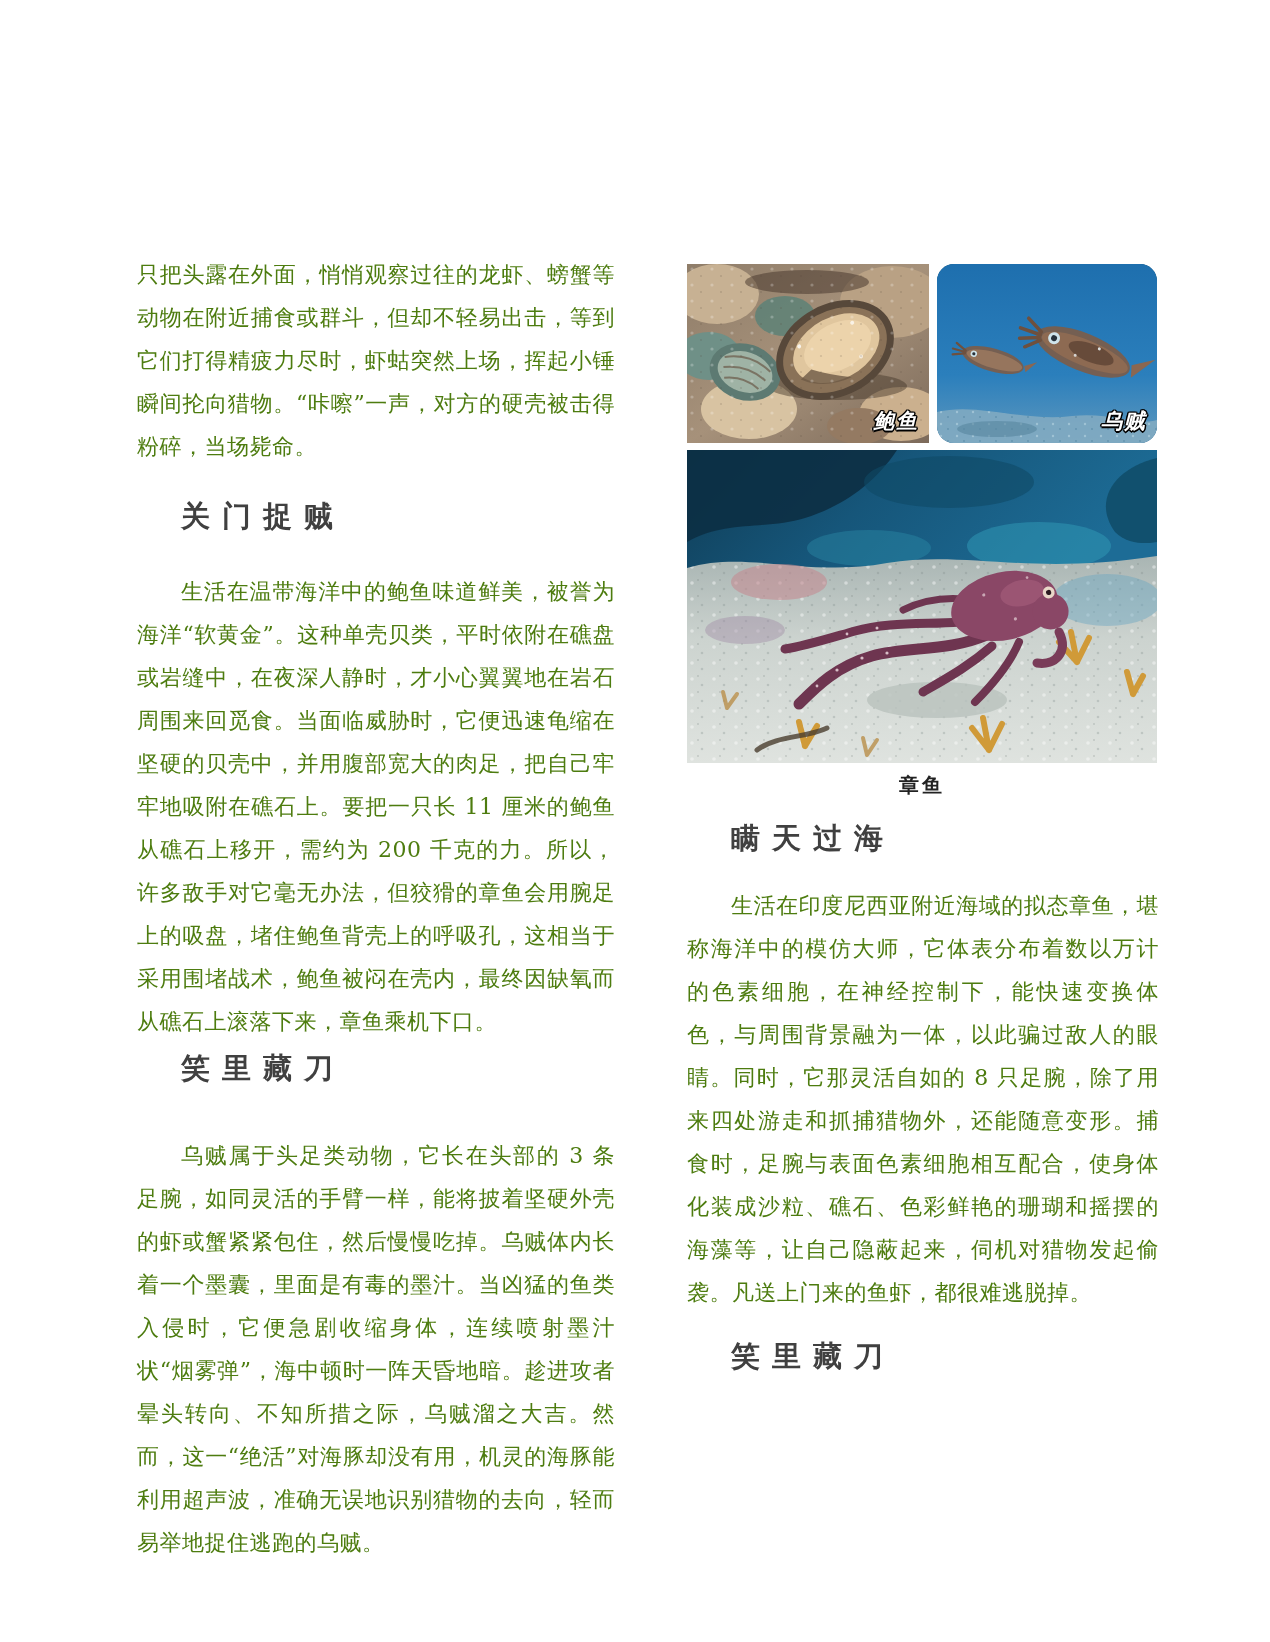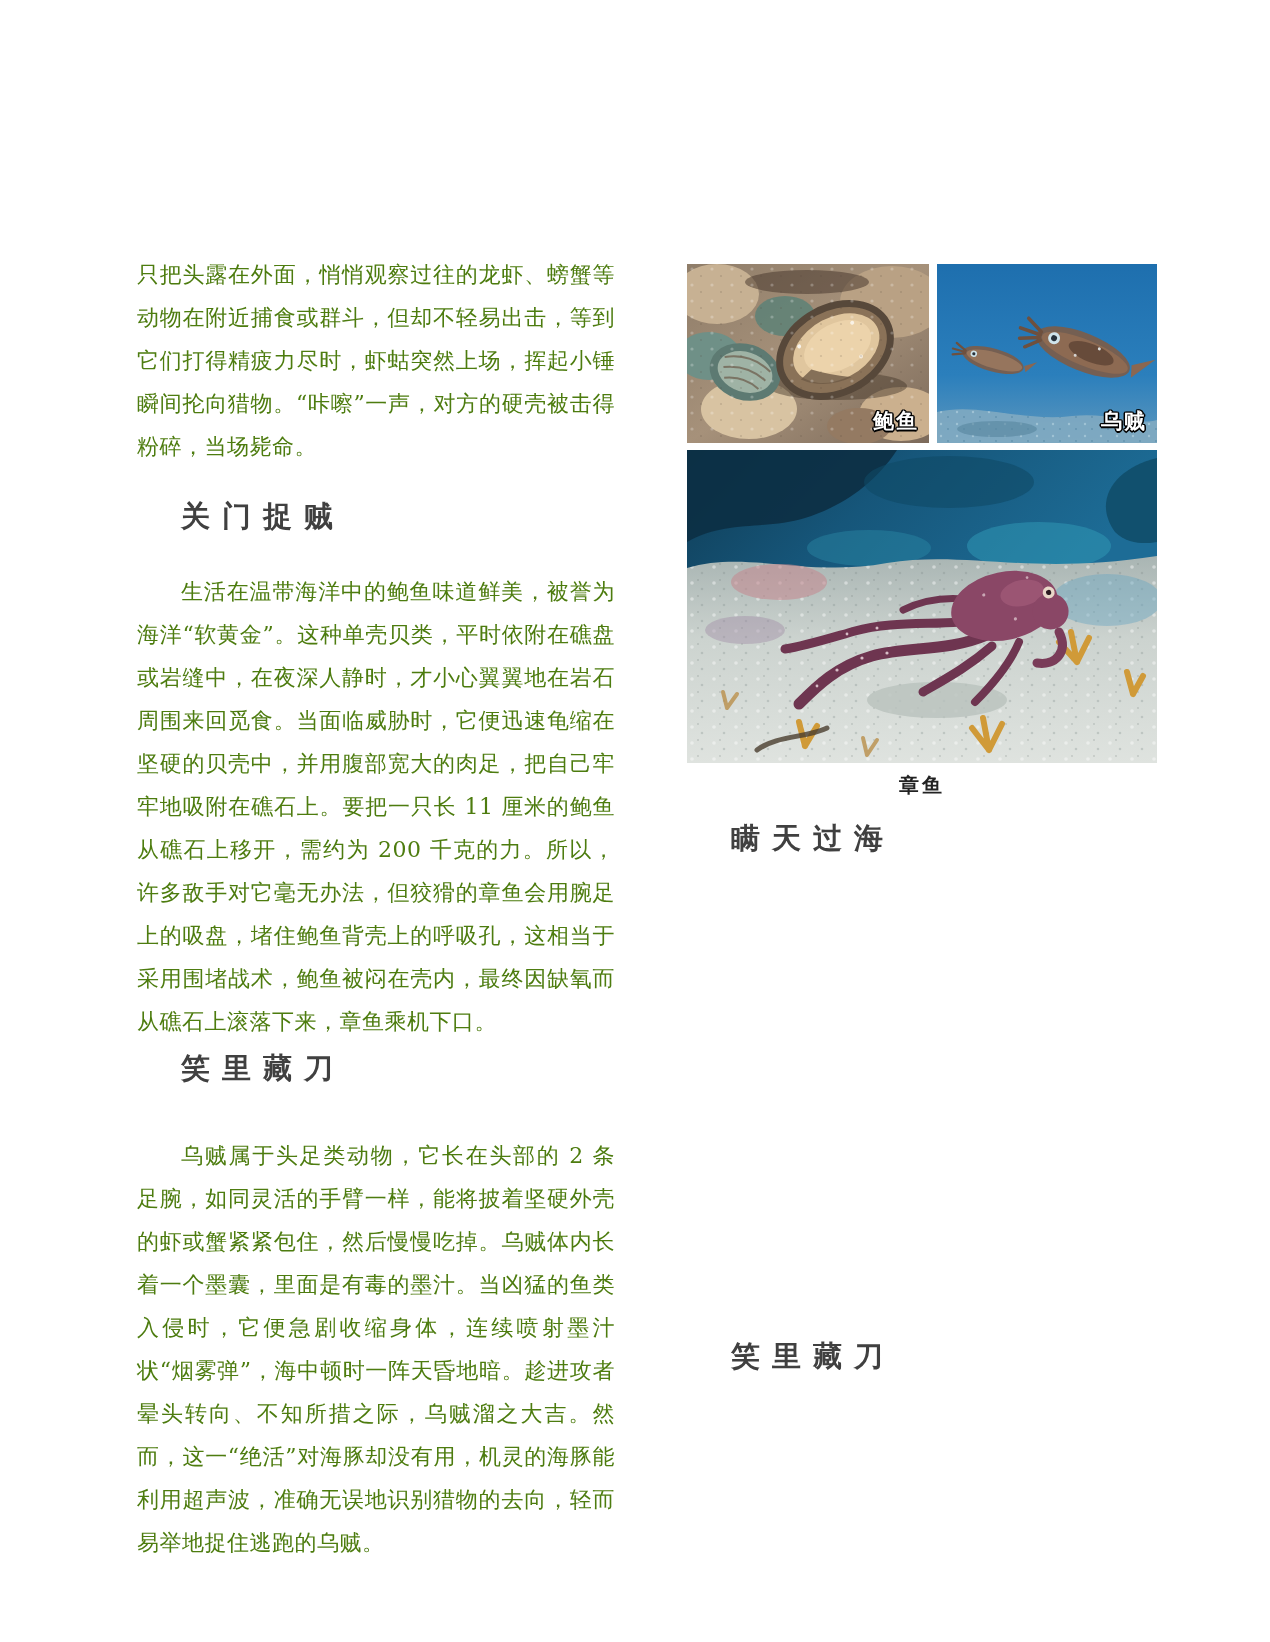--- a/index.html
+++ b/index.html
@@ -13,21 +13,21 @@
     margin:0; font-size:22px; line-height:43px; letter-spacing:0.5px;
     color:#4d7c0f; text-align:justify; text-justify:inter-character;
     word-break:break-all; text-indent:2em;
   }
   p.body.no-indent { text-indent:0; }
   h2.sec {
     margin:0; font-family:"DejaVu Sans", sans-serif; font-weight:bold;
     font-size:29px; line-height:36px; letter-spacing:12px;
     color:#404040; padding-left:44px; white-space:nowrap;
   }
-  .photo { position:relative; overflow:hidden; background:#0c4a6e; }
+  .photo { position:relative; overflow:hidden; background:#0c4a6e;font-style:italic; }
   .photo svg { display:block; }
   .photo-label {
     position:absolute; right:10px; bottom:8px;
     font-family:"DejaVu Sans", sans-serif; font-weight:bold;
     font-size:21px; letter-spacing:2px; color:#ffffff;
     text-shadow:-1.5px 0 #000, 1.5px 0 #000, 0 -1.5px #000, 0 1.5px #000,
                 -1px -1px #000, 1px 1px #000, -1px 1px #000, 1px -1px #000;
   }
   .photo-caption {
     font-family:"DejaVu Sans", sans-serif; font-weight:bold;
@@ -42,21 +42,21 @@
 <div class="page">
 
   <p class="body no-indent abs" style="left:137px; top:253px; width:478px;">只把头露在外面，悄悄观察过往的龙虾、螃蟹等动物在附近捕食或群斗，但却不轻易出击，等到它们打得精疲力尽时，虾蛄突然上场，挥起小锤瞬间抡向猎物。“咔嚓”一声，对方的硬壳被击得粉碎，当场毙命。</p>
 
   <h2 class="sec abs" style="left:137px; top:498px;">关门捉贼</h2>
 
   <p class="body abs" style="left:137px; top:570px; width:478px;">生活在温带海洋中的鲍鱼味道鲜美，被誉为海洋“软黄金”。这种单壳贝类，平时依附在礁盘或岩缝中，在夜深人静时，才小心翼翼地在岩石周围来回觅食。当面临威胁时，它便迅速龟缩在坚硬的贝壳中，并用腹部宽大的肉足，把自己牢牢地吸附在礁石上。要把一只长 11 厘米的鲍鱼从礁石上移开，需约为 200 千克的力。所以，许多敌手对它毫无办法，但狡猾的章鱼会用腕足上的吸盘，堵住鲍鱼背壳上的呼吸孔，这相当于采用围堵战术，鲍鱼被闷在壳内，最终因缺氧而从礁石上滚落下来，章鱼乘机下口。</p>
 
   <h2 class="sec abs" style="left:137px; top:1050px;">笑里藏刀</h2>
 
-  <p class="body abs" style="left:137px; top:1134px; width:478px;">乌贼属于头足类动物，它长在头部的 2 条足腕，如同灵活的手臂一样，能将披着坚硬外壳的虾或蟹紧紧包住，然后慢慢吃掉。乌贼体内长着一个墨囊，里面是有毒的墨汁。当凶猛的鱼类入侵时，它便急剧收缩身体，连续喷射墨汁状“烟雾弹”，海中顿时一阵天昏地暗。趁进攻者晕头转向、不知所措之际，乌贼溜之大吉。然而，这一“绝活”对海豚却没有用，机灵的海豚能利用超声波，准确无误地识别猎物的去向，轻而易举地捉住逃跑的乌贼。</p>
+  <p class="body abs" style="left:137px; top:1134px; width:478px;">乌贼属于头足类动物，它长在头部的 3 条足腕，如同灵活的手臂一样，能将披着坚硬外壳的虾或蟹紧紧包住，然后慢慢吃掉。乌贼体内长着一个墨囊，里面是有毒的墨汁。当凶猛的鱼类入侵时，它便急剧收缩身体，连续喷射墨汁状“烟雾弹”，海中顿时一阵天昏地暗。趁进攻者晕头转向、不知所措之际，乌贼溜之大吉。然而，这一“绝活”对海豚却没有用，机灵的海豚能利用超声波，准确无误地识别猎物的去向，轻而易举地捉住逃跑的乌贼。</p>
 
   <div class="photo-row abs" style="left:687px; top:264px; width:470px; height:179px;">
 
     <figure class="photo" style="width:242px; height:179px; margin:0;">
       <svg width="242" height="179" viewBox="0 0 242 179">
         <defs>
           <linearGradient id="abBg" x1="0" y1="0" x2="1" y2="1">
             <stop offset="0" stop-color="#8f7d69"></stop>
               <stop offset="0.5" stop-color="#a6917a"></stop>
             <stop offset="1" stop-color="#7c6a5a"></stop>
@@ -91,21 +91,21 @@
           <path d="M104,96 Q120,116 150,118 Q130,104 118,92 Z" fill="#6e5a46" opacity="0.8"></path>
           <circle cx="118" cy="66" r="2" fill="#fff" opacity="0.8"></circle>
           <circle cx="176" cy="70" r="2" fill="#fff" opacity="0.7"></circle>
           <circle cx="168" cy="104" r="2" fill="#fff" opacity="0.6"></circle>
         </g>
         <rect width="242" height="179" fill="url(#abDots)" opacity="0.35"></rect>
       </svg>
       <span class="photo-label">鲍鱼</span>
     </figure>
 
-    <figure class="photo" style="width:220px; height:179px; margin:0;">
+    <figure class="photo" style="width:220px; height:179px; margin:0;border-radius:17px;">
       <svg width="220" height="179" viewBox="0 0 220 179">
         <defs>
           <linearGradient id="sqBg" x1="0" y1="0" x2="0" y2="1">
             <stop offset="0" stop-color="#1e6fae"></stop>
               <stop offset="0.62" stop-color="#2b7fbc"></stop>
             <stop offset="1" stop-color="#5f98bd"></stop>
           </linearGradient>
           <pattern id="sqDots" width="16" height="12" patternUnits="userSpaceOnUse">
             <circle cx="4" cy="4" r="1.2" fill="#bcd7e4" opacity="0.8"></circle>
             <circle cx="11" cy="9" r="0.9" fill="#4c7f9e" opacity="0.8"></circle>
@@ -217,17 +217,18 @@
         </g>
         <path d="M372,182 C382,202 368,216 350,213" stroke="#7a3c59" stroke-width="9" fill="none" stroke-linecap="round"></path>
       </g>
     </svg>
   </figure>
 
   <div class="photo-caption abs" style="left:687px; top:772px; width:470px;">章鱼</div>
 
   <h2 class="sec abs" style="left:687px; top:820px;">瞒天过海</h2>
 
+  <p class="body abs" style="left:687px; top:884px; width:472px;">生活在印度尼西亚附近海域的拟态章鱼，堪称海洋中的模仿大师，它体表分布着数以万计的色素细胞，在神经控制下，能快速变换体色，与周围背景融为一体，以此骗过敌人的眼睛。同时，它那灵活自如的 8 只足腕，除了用来四处游走和抓捕猎物外，还能随意变形。捕食时，足腕与表面色素细胞相互配合，使身体化装成沙粒、礁石、色彩鲜艳的珊瑚和摇摆的海藻等，让自己隐蔽起来，伺机对猎物发起偷袭。凡送上门来的鱼虾，都很难逃脱掉。</p>
 
   <h2 class="sec abs" style="left:687px; top:1338px;">笑里藏刀</h2>
 
 
 </div>
 
 </body></html>

